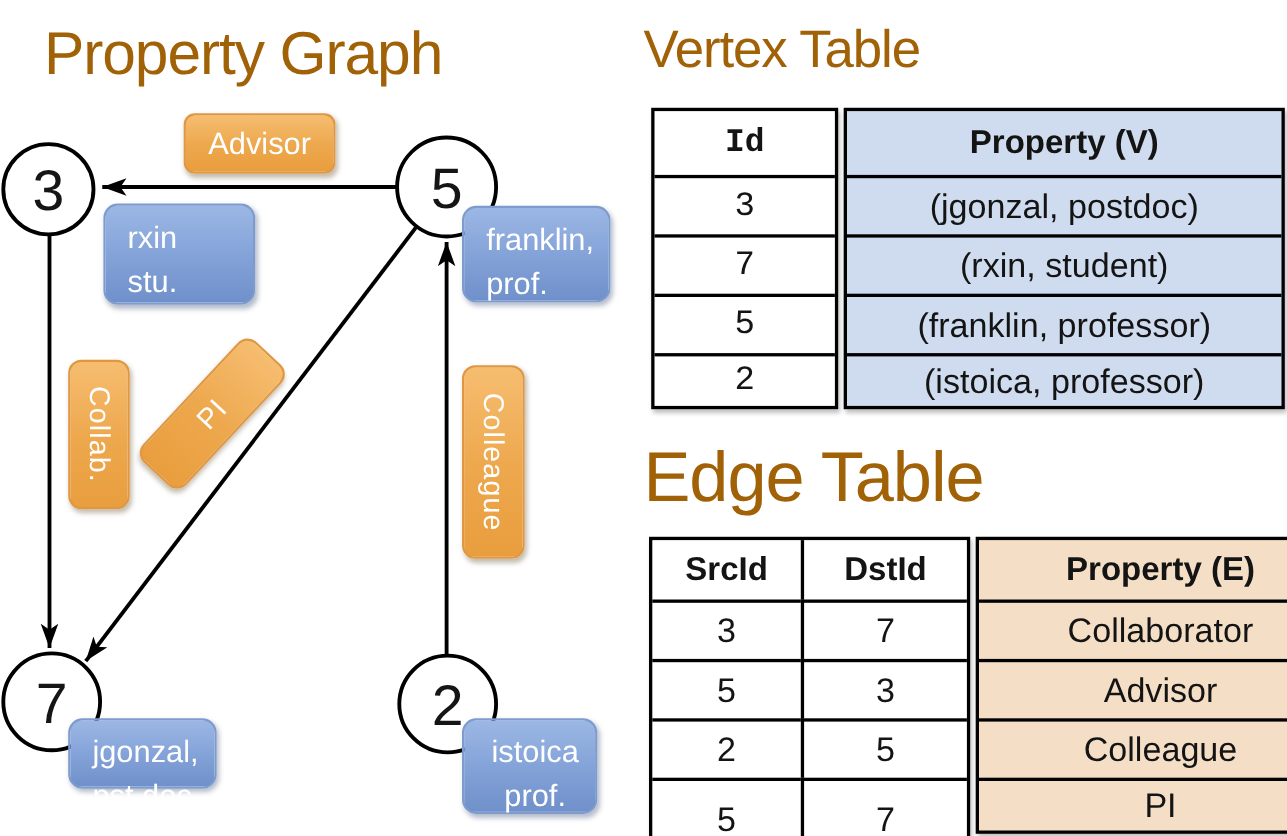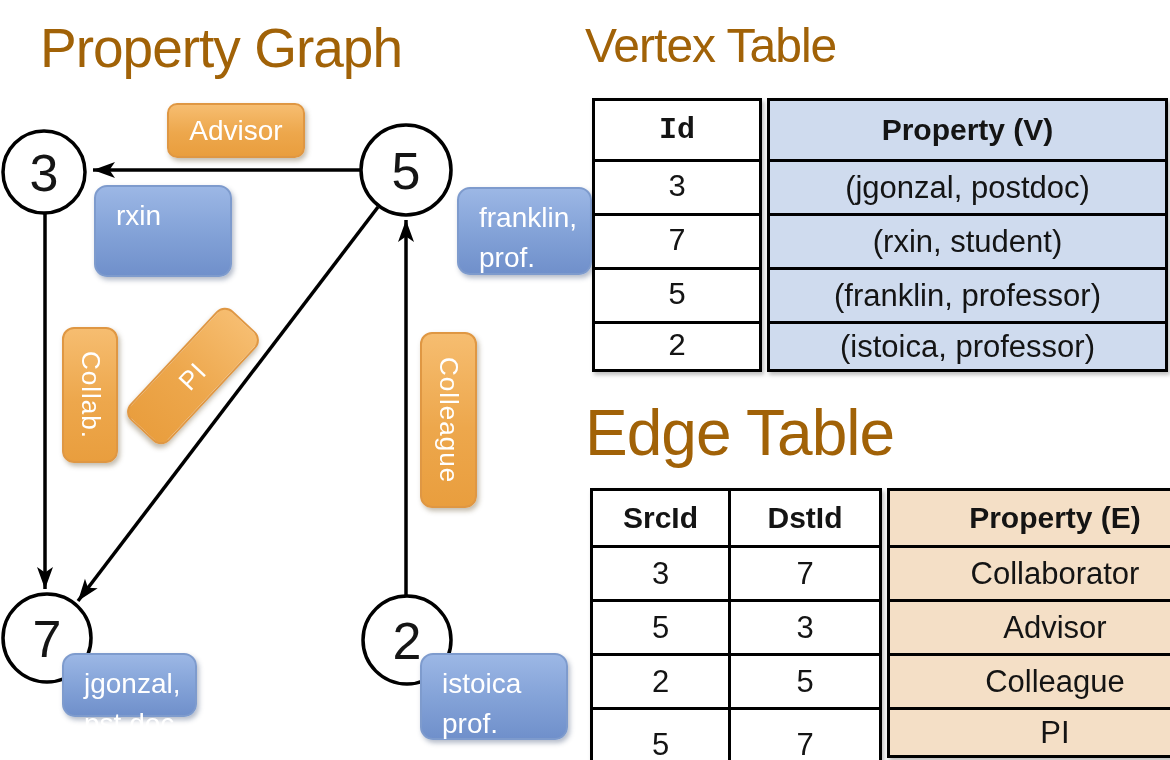--- a/index.html
+++ b/index.html
@@ -39,23 +39,23 @@
 
   
   .vprop{
     position:absolute;box-sizing:border-box;
     background:linear-gradient(180deg,#9cb7e5 0%,#84a3d8 50%,#7090cb 100%);
     border:2px solid #7e9bcd;border-radius:13px;color:#fff;
     box-shadow:2px 3px 5px rgba(40,60,100,0.35);
     font-size:28px;line-height:1.42;padding:9px 10px 0 20px;
   }
   #prop-rxin{left:62px;top:185px;width:138px;height:92px;margin-left:32px;}
-  #prop-franklin{left:420px;top:187px;width:135px;height:88px;margin-left:37px;}
+  #prop-franklin{left:420px;top:187px;width:135px;height:88px;}
   #prop-jgonzal{left:62px;top:653px;width:135px;height:64px;}
-  #prop-istoica{left:420px;top:653px;width:148px;height:87px;}
+  #prop-istoica{left:420px;top:653px;width:123px;height:87px;text-align:center;}
 
   
   .subtable{
     position:absolute;box-sizing:border-box;border:3px solid #000;
     display:grid;background:#fff;box-shadow:2px 3px 4px rgba(0,0,0,0.25);
   }
   .subtable .cell{
     display:flex;align-items:center;justify-content:center;
     font-size:31px;color:#141414;box-sizing:border-box;white-space:nowrap;
   }
@@ -110,20 +110,21 @@
   </div>
   <div id="pi-label" class="edge-label">
     <span class="upspan">PI</span>
   </div>
   <div id="colleague-label" class="edge-label">
     <span class="vtext">Colleague</span>
   </div>
 
   <div id="prop-rxin" class="vprop">
     <div>rxin</div>
+    <div>stu.</div>
   </div>
   <div id="prop-franklin" class="vprop">
     <div>franklin,</div>
     <div>prof.</div>
   </div>
   <div id="prop-jgonzal" class="vprop">
     <div>jgonzal,</div>
     <div>pst.doc.</div>
   </div>
   <div id="prop-istoica" class="vprop">

